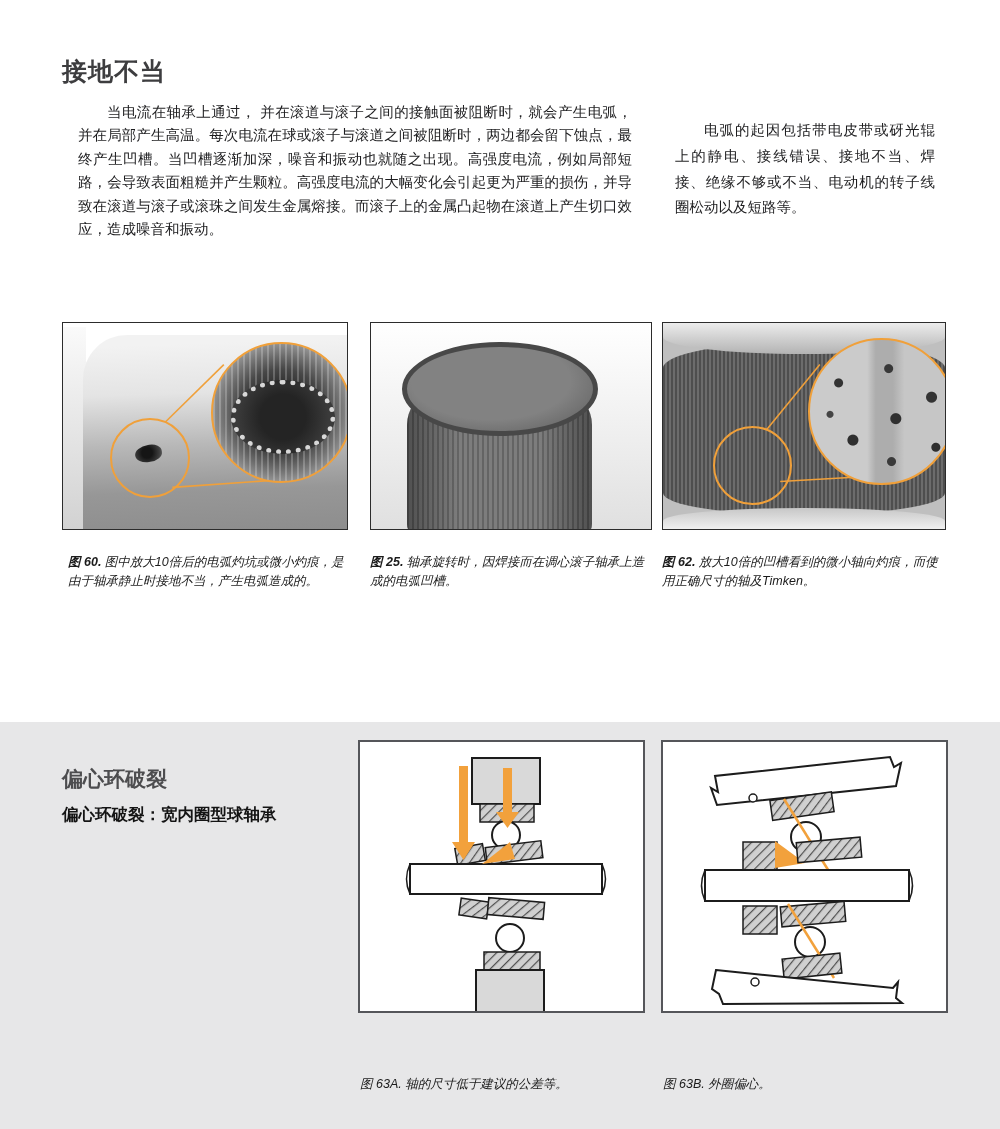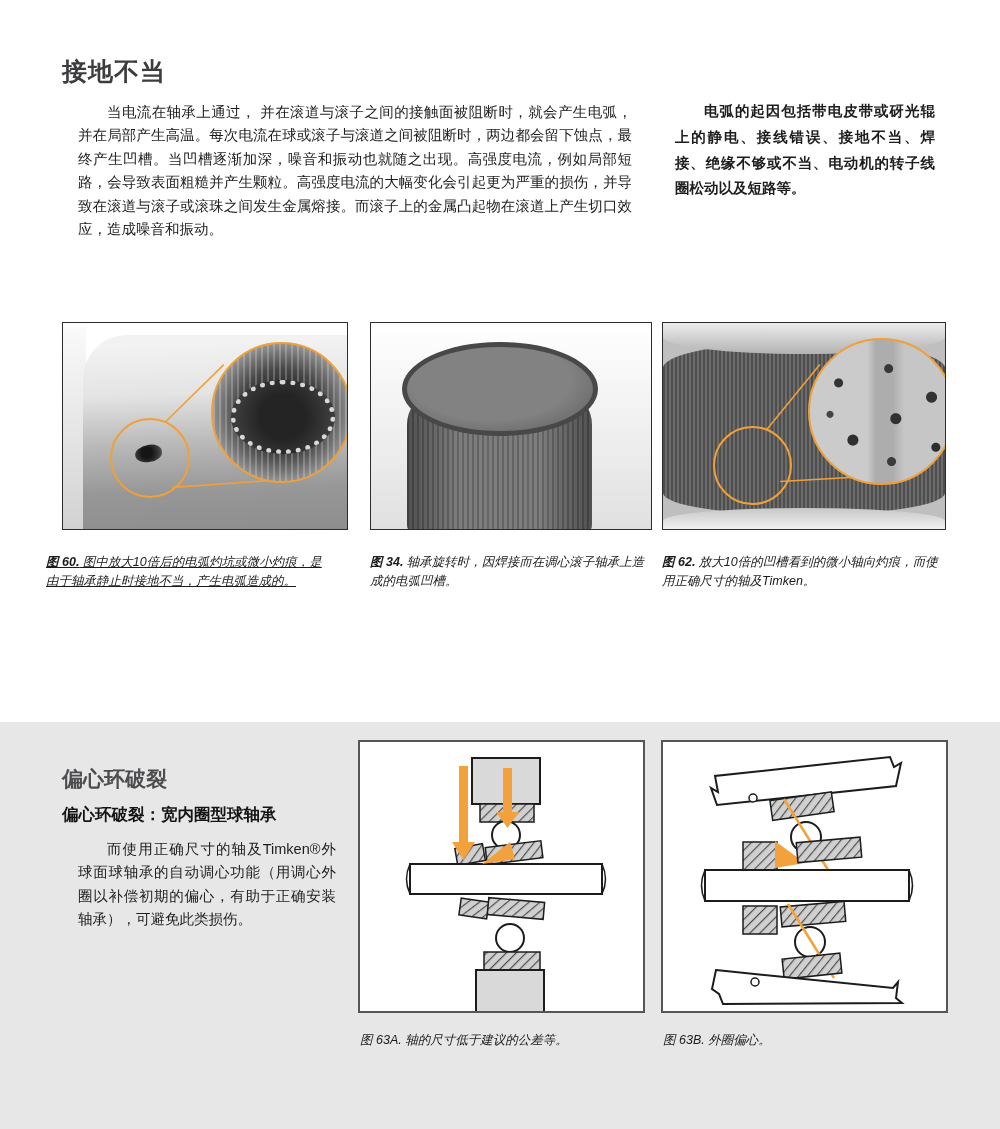--- a/index.html
+++ b/index.html
@@ -7,21 +7,21 @@
     width:1000px;height:1129px;position:relative;background:#ffffff;
     font-family:"Liberation Sans","DejaVu Sans",sans-serif;color:#1c1c1c;overflow:hidden;
   }
   .abs{position:absolute;}
 
   
   #sec1-title{left:62px;top:38px;font-size:25px;font-weight:bold;color:#3d3d3f;letter-spacing:1px;}
   .bodycol{font-size:14.5px;line-height:23.4px;text-align:justify;color:#1d1d1f;}
   .bodycol p{margin:16px;text-indent:2em;}
   #col-left{left:62px;top:85px;width:586px;}
-  #col-right{left:659px;top:83px;width:292px;line-height:25.8px;font-weight:bold;}
+  #col-right{left:659px;top:102px;width:292px;line-height:25.8px;}
 
   
   .photo{top:322px;height:208px;border:1px solid #2c2c2c;box-sizing:border-box;overflow:hidden;background:#fff;}
   #photo1{left:62px;width:286px;}
   #photo2{left:370px;width:282px;}
   #photo3{left:662px;width:284px;}
   .overlay{position:absolute;left:0;top:0;width:100%;height:100%;pointer-events:none;}
 
   
   .p1-sliver{left:0;top:2%;width:8%;height:98%;background:linear-gradient(180deg,#fafafa,#d2d2d2);}
@@ -68,37 +68,37 @@
       radial-gradient(circle at 55% 20%,#383838 0 4px,transparent 5px),
       radial-gradient(circle at 60% 55%,#303030 0 5px,transparent 6px),
       radial-gradient(circle at 57% 85%,#3a3a3a 0 4px,transparent 5px),
       radial-gradient(circle at 85% 40%,#333 0 5px,transparent 6px),
       radial-gradient(circle at 88% 75%,#2e2e2e 0 4px,transparent 5px),
       linear-gradient(90deg,#cbcbcb 0 40%,#adadad 46% 58%,#c6c6c6 66%);}
 
   
   .caption{top:540px;font-size:12.5px;font-style:italic;line-height:19px;color:#1b1b1b;}
   .caption .fig-label{font-weight:bold;font-style:italic;}
-  #cap60{left:46px;width:280px;text-decoration:underline;}
+  #cap60{left:68px;width:280px;}
   #cap61{left:370px;width:278px;}
   #cap62{left:662px;width:288px;}
 
   
   #band{left:0;top:722px;width:1000px;height:407px;background:#e7e7e8;}
   #sec2-title{left:62px;top:748px;font-size:21px;font-weight:bold;color:#4d4d4f;text-align:center;}
   #sec2-sub{left:62px;top:787px;font-size:16.5px;font-weight:bold;color:#141414;text-align:right;}
   #sec2-col{left:62px;top:822px;width:290px;}
   #sec2-col p + p{margin-top:11px;}
 
   .diagram{top:740px;width:287px;height:273px;background:#ffffff;border:2px solid #55565a;box-sizing:border-box;}
   #diagA{left:358px;}
   #diagB{left:661px;}
   .diagram svg{display:block;width:100%;height:100%;}
 
-  .cap63{top:1018px;font-size:12.5px;font-style:italic;line-height:19px;}
+  .cap63{top:1062px;font-size:12.5px;font-style:italic;line-height:19px;}
   #cap63A{left:360px;width:285px;}
   #cap63B{left:663px;width:285px;}
 </style>
 </head>
 <body>
 
 <h1 class="abs" id="sec1-title">接地不当</h1>
 
 <div class="abs bodycol" id="col-left">
   <p>当电流在轴承上通过， 并在滚道与滚子之间的接触面被阻断时，就会产生电弧，并在局部产生高温。每次电流在球或滚子与滚道之间被阻断时，两边都会留下蚀点，最终产生凹槽。当凹槽逐渐加深，噪音和振动也就随之出现。高强度电流，例如局部短路，会导致表面粗糙并产生颗粒。高强度电流的大幅变化会引起更为严重的损伤，并导致在滚道与滚子或滚珠之间发生金属熔接。而滚子上的金属凸起物在滚道上产生切口效应，造成噪音和振动。</p>
@@ -137,33 +137,32 @@
     <line x1="104" y1="108" x2="158" y2="42" stroke="#f0a03a" stroke-width="1.6"></line>
     <line x1="118" y1="160" x2="258" y2="152" stroke="#f0a03a" stroke-width="1.6"></line>
   </svg>
   <div class="abs inset p3-inset"></div>
 </div>
 
 <p class="abs caption" id="cap60">
   <span class="fig-label">图 60.</span><span> 图中放大10倍后的电弧灼坑或微小灼痕，是由于轴承静止时接地不当，产生电弧造成的。</span>
 </p>
 <p class="abs caption" id="cap61">
-  <span class="fig-label">图 34.</span><span> 轴承旋转时，因焊接而在调心滚子轴承上造成的电弧凹槽。</span>
+  <span class="fig-label">图 25.</span><span> 轴承旋转时，因焊接而在调心滚子轴承上造成的电弧凹槽。</span>
 </p>
 <p class="abs caption" id="cap62">
   <span class="fig-label">图 62.</span><span> 放大10倍的凹槽看到的微小轴向灼痕，而使用正确尺寸的轴及Timken。</span>
 </p>
 
 <div class="abs" id="band"></div>
 
 <h2 class="abs" id="sec2-title">偏心环破裂</h2>
 <h3 class="abs" id="sec2-sub">偏心环破裂：宽内圈型球轴承</h3>
 
 <div class="abs bodycol" id="sec2-col">
-  <p>而使用正确尺寸的轴及Timken®外球面球轴承的自动调心功能（用调心外圈以补偿初期的偏心，有助于正确安装轴承），可避免此类损伤。</p>
 </div>
 
 <div class="abs diagram" id="diagA">
   <svg viewBox="0 0 283 269">
     <defs>
       <pattern id="hA" width="7" height="7" patternUnits="userSpaceOnUse" patternTransform="rotate(45)">
         <rect width="7" height="7" fill="#d0d0d0"></rect>
         <line x1="0" y1="0" x2="0" y2="7" stroke="#4f4f4f" stroke-width="2.4"></line>
       </pattern>
     </defs>

